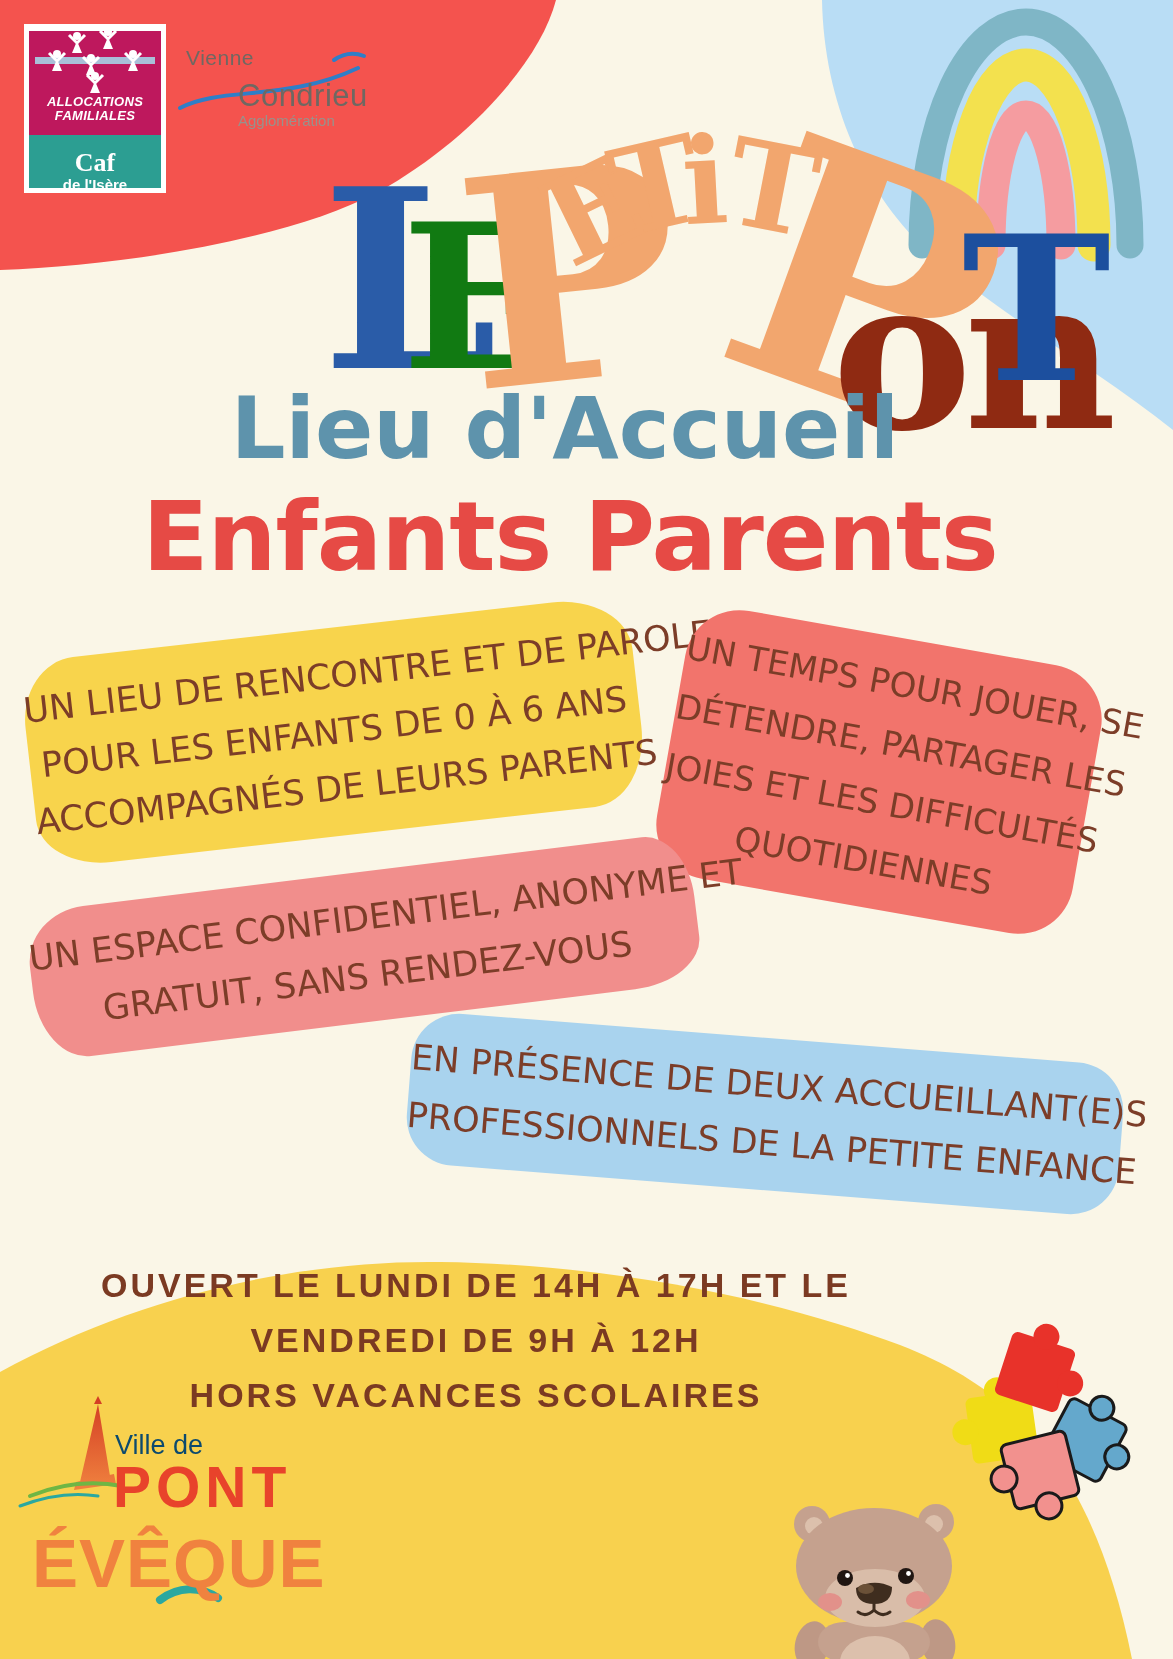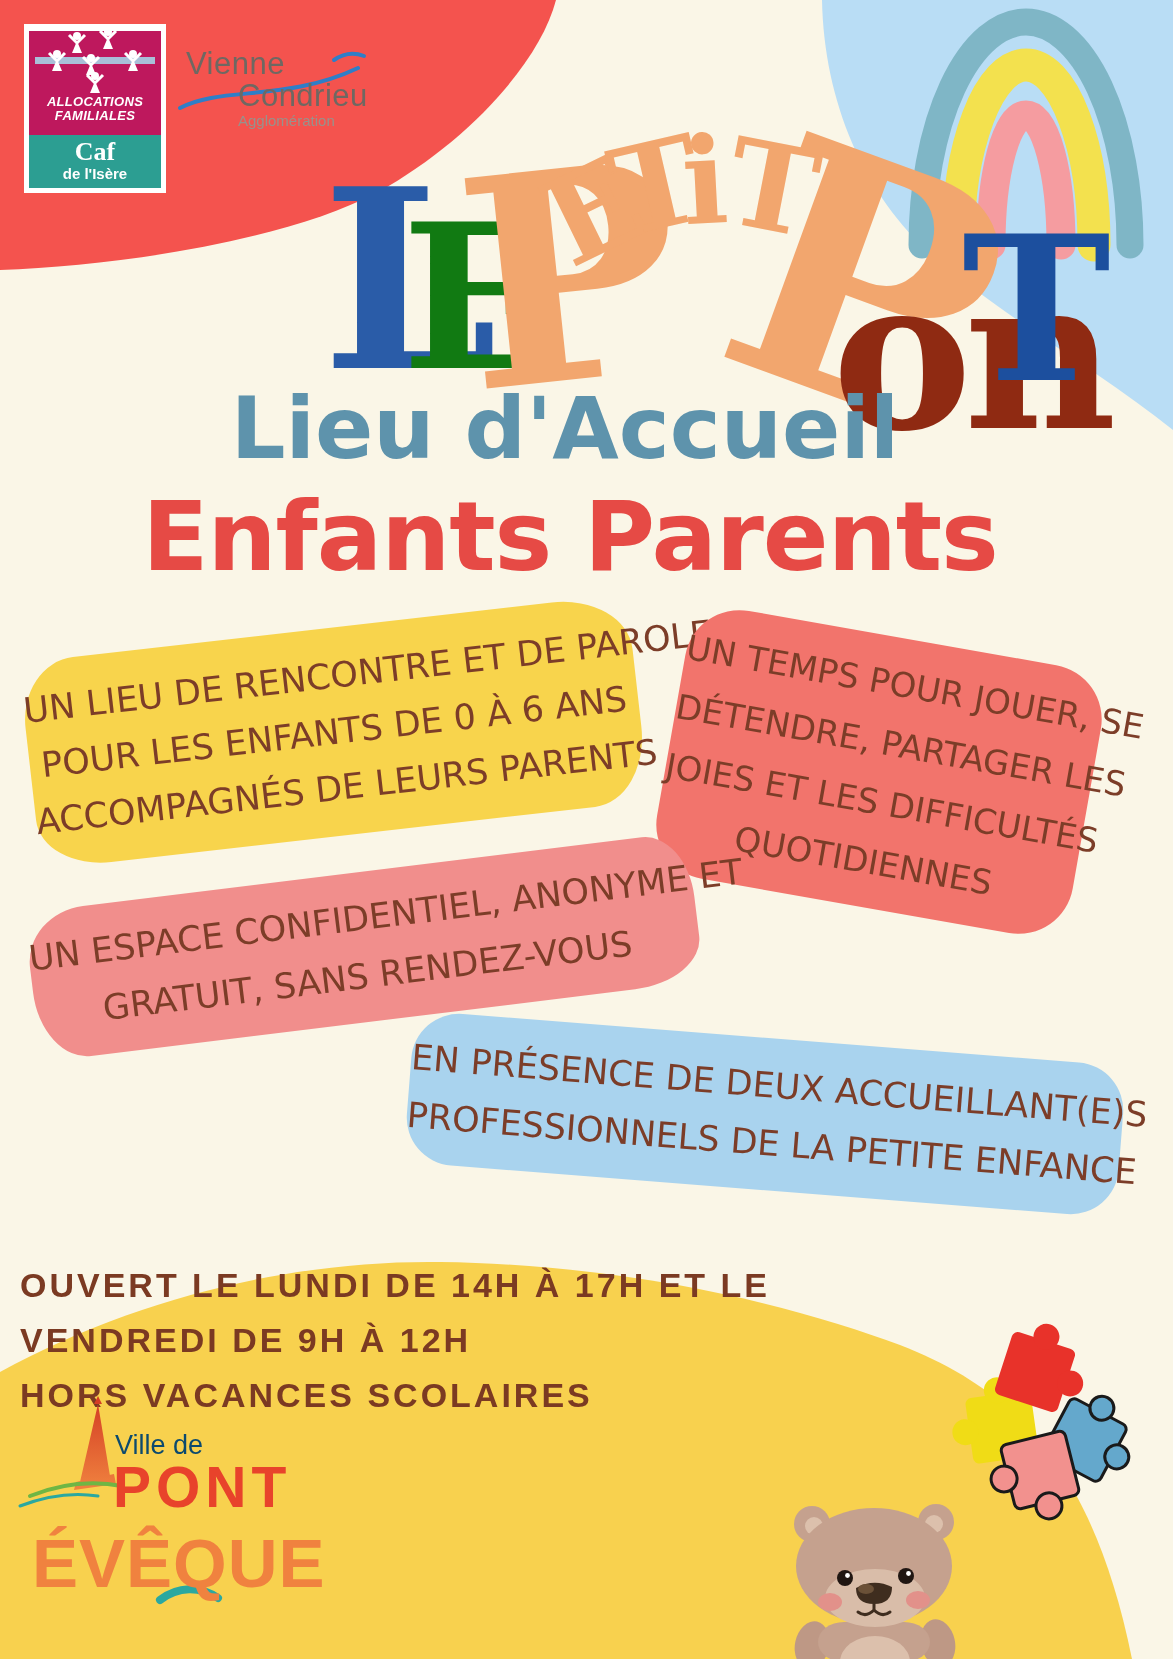--- a/index.html
+++ b/index.html
@@ -8,27 +8,27 @@
     background:#FAF6E7;font-family:"Liberation Sans",sans-serif;
     margin:0 auto;
   }
   .bg-svg{position:absolute;left:0;top:0;width:1173px;height:1659px;}
 
   
   .caf-logo{position:absolute;left:24px;top:24px;width:142px;background:#fff;padding:5px;box-sizing:border-box;}
   .caf-top{background:#be185d;height:104px;position:relative;text-align:center;}
   .caf-top svg{display:block;margin:2px auto 0;}
   .caf-alloc{color:#fff;font-style:italic;font-weight:bold;font-size:13px;line-height:14px;letter-spacing:.3px;font-family:"Liberation Sans",sans-serif;}
-  .caf-bottom{background:#2C9E92;height:53px;text-align:center;color:#fff;padding-top:4px;box-sizing:border-box;}
+  .caf-bottom{background:#2C9E92;height:53px;text-align:center;color:#fff;padding-top:15px;box-sizing:border-box;}
   .caf-name{font-size:26px;font-weight:bold;line-height:26px;font-family:"Liberation Serif",serif;}
   .caf-region{font-size:15px;font-weight:bold;line-height:18px;font-family:"Liberation Sans",sans-serif;}
 
   
   .vc-logo{position:absolute;left:176px;top:46px;width:210px;height:100px;color:#6F6862;}
-  .vc-l1{position:absolute;left:10px;top:0;font-size:31px;letter-spacing:.5px;}
+  .vc-l1{position:absolute;left:10px;top:0;font-size:21px;letter-spacing:.5px;}
   .vc-l2{position:absolute;left:30px;top:32px;font-size:31px;letter-spacing:.5px;margin-left:32px;}
   .vc-l3{position:absolute;left:62px;top:66px;font-size:15px;color:#98928C;}
   .vc-swoosh{position:absolute;left:0;top:0;}
 
   
   .tl{position:absolute;line-height:1;font-family:"DejaVu Serif",serif;font-weight:bold;}
   .tl-L {left:322px;top:155px;font-size:250px;color:#2A5CA8;}
   .tl-E1{left:402px;top:198px;font-size:200px;color:#117A12;}
   .tl-P1{left:462px;top:132px;font-size:290px;color:#F2A66E;transform:rotate(-6deg);}
   .tl-E2{left:548px;top:151px;font-size:120px;color:#F2A66E;transform:rotate(-26deg);}
@@ -53,21 +53,21 @@
     font-size:35px;line-height:56px;}
   .box-salmon{left:668px;top:636px;width:422px;height:272px;background:#F2746C;
     border-radius:55px;transform:rotate(10deg);font-size:34px;line-height:60px;}
   .box-pink{left:30px;top:872px;width:668px;height:150px;background:#F18E8C;
     border-radius:60px 45px 70px 50px / 55px 65px 45px 70px;transform:rotate(-7deg);
     font-size:35px;line-height:58px;}
   .box-blue{left:408px;top:1038px;width:714px;height:152px;background:#A9D3EE;
     border-radius:48px;transform:rotate(4.5deg);font-size:35px;line-height:58px;}
 
   
-  .schedule{position:absolute;left:20px;top:1258px;width:912px;
+  .schedule{position:absolute;left:20px;top:1258px;width:912px;text-align:center;
     color:#7B3A22;font-weight:bold;font-family:"Liberation Sans",sans-serif;
     font-size:34px;letter-spacing:3px;line-height:55px;}
   .venue{position:absolute;left:30px;top:1424px;width:920px;text-align:center;
     color:#7B3A22;font-weight:bold;font-family:"DejaVu Sans",sans-serif;}
   .venue-name{font-size:30px;line-height:46px;}
   .venue-a1{font-size:32px;line-height:50px;}
   .venue-a2{font-size:34px;line-height:50px;}
   .venue-phone{font-size:34px;line-height:50px;}
 
   

